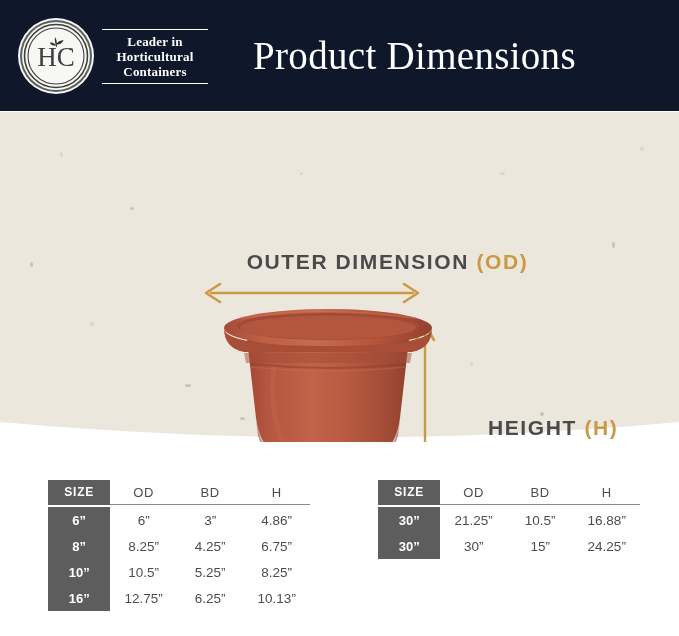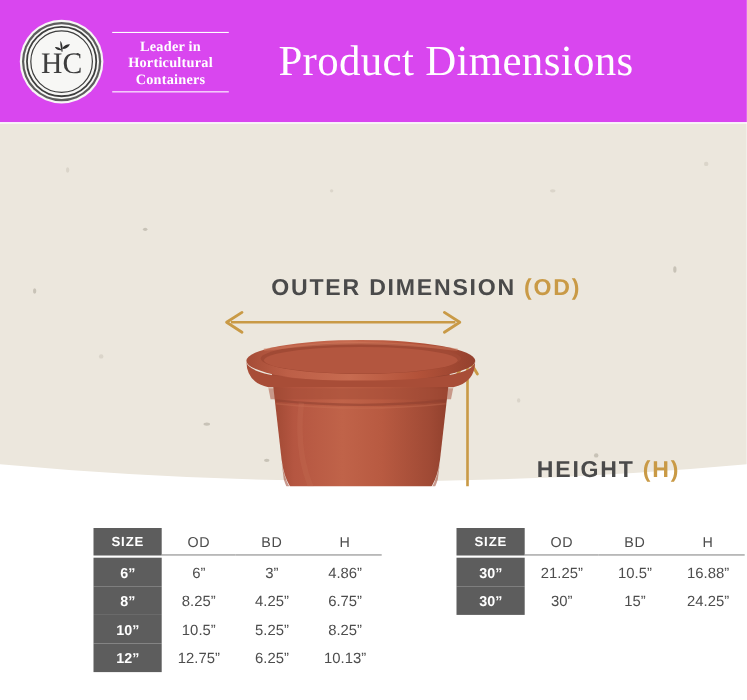--- a/index.html
+++ b/index.html
@@ -7,21 +7,21 @@
     width:679px;height:636px;
     background:#ffffff;
     font-family:"Liberation Sans", sans-serif;
     overflow:hidden;
     position:relative;
   }
 
   
   #header{
     position:absolute;left:0;top:0;width:679px;height:111px;
-    background:#d946ef;
+    background:#0f172a;
   }
   #logo-lockup{
     position:absolute;left:22px;top:22px;
     display:flex;align-items:center;gap:12px;
   }
   #logo-mark{
     width:68px;height:68px;border-radius:50%;
     background:#f7f7f5;
     position:relative;
     box-shadow:0 0 0 2px #5d5d5d, 0 0 0 4px #f7f7f5;
@@ -87,21 +87,21 @@
   
   .size-table{
     position:absolute;
     width:262px;
     font-size:12.5px;
     color:#4d4d4d;
   }
   #table-left{left:48px;top:480px;}
   #table-right{left:378px;top:480px;}
 
-  .size-table table{border-collapse:collapse;width:100%;margin-left:37px;}
+  .size-table table{border-collapse:collapse;width:100%;}
   .size-table th,.size-table td{
     padding:0;margin:0;text-align:center;font-weight:400;
   }
   .size-table .col-size{width:62px;}
   .col-od,.col-bd,.col-h{width:66px;}
 
   .size-table thead th{
     height:24px;
     font-size:13px;
     color:#4d4d4d;
@@ -274,21 +274,21 @@
         <td>4.25”</td>
         <td>6.75”</td>
       </tr>
       <tr>
         <td class="cell-size">10”</td>
         <td>10.5”</td>
         <td>5.25”</td>
         <td>8.25”</td>
       </tr>
       <tr>
-        <td class="cell-size">12”</td>
+        <td class="cell-size">16”</td>
         <td>12.75”</td>
         <td>6.25”</td>
         <td>10.13”</td>
       </tr>
     </tbody>
   </table>
 </div>
 
 <div class="size-table" id="table-right">
   <table>

